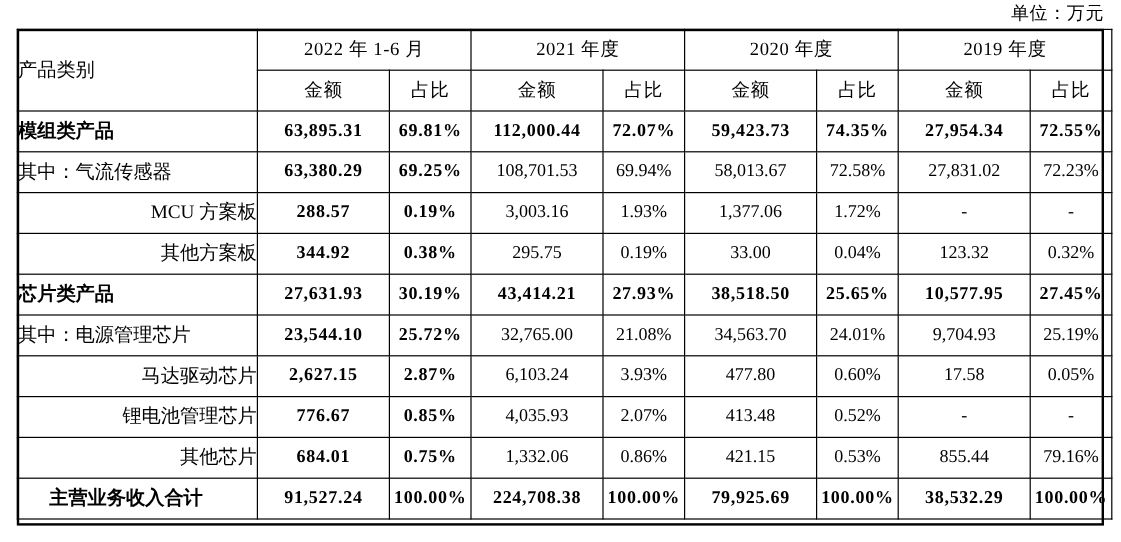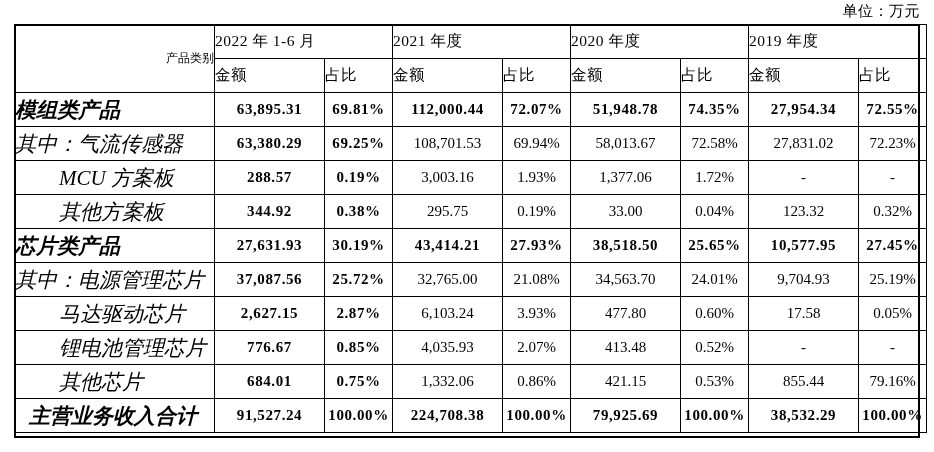--- a/index.html
+++ b/index.html
@@ -49,58 +49,58 @@
     position: absolute;
     top: 24px;
     left: 14px;
     width: 906px;
     height: 414px;
     border: 2px solid #000000;
     box-sizing: border-box;
     pointer-events: none;
   }
   .hdr {
-    text-align: left;
+    text-align: center;
     font-weight: bold;
     font-size: 15.5px;
     letter-spacing: 0.5px;
   }
   .cat-cell {
-    text-align: right;
-    font-weight: bold;
-    font-size: 12px;
+    text-align: left;
+    font-weight: bold;
+    font-size: 16px;
   }
   .label {
     padding-left: 10px;
-    font-size: 21px;
+    font-size: 16px;
     white-space: nowrap;
-    font-style: italic;
   }
   .label.bold {
     font-weight: bold;
   }
   .label.indent2 {
     padding-left: 44px;
+    text-align: right;
   }
   .num {
     text-align: center;
     font-size: 15px;
     font-family: "Liberation Serif", serif;
     white-space: nowrap;
   }
   .num.bold {
     font-weight: bold;
     letter-spacing: 0.6px;
   }
   .totalrow td {
     font-weight: bold;
   }
   .totalrow .label {
     font-weight: bold;
-    padding-left: 14px;
+    padding-left: 26px;
   }
   col.c-cat { width: 200px; }
   col.c-amt { width: 110px; }
   col.c-pct { width: 68px; }
 </style>
 </head>
 <body>
 
 <div class="page">
 
@@ -137,21 +137,21 @@
         <td class="hdr">占比</td>
       </tr>
     </thead>
     <tbody id="table-body">
         <tr>
           <td class="label bold">模组类产品</td>
           <td class="num bold">63,895.31</td>
           <td class="num bold">69.81%</td>
           <td class="num bold">112,000.44</td>
           <td class="num bold">72.07%</td>
-          <td class="num bold">51,948.78</td>
+          <td class="num bold">59,423.73</td>
           <td class="num bold">74.35%</td>
           <td class="num bold">27,954.34</td>
           <td class="num bold">72.55%</td>
         </tr>
         <tr>
           <td class="label">其中：气流传感器</td>
           <td class="num bold">63,380.29</td>
           <td class="num bold">69.25%</td>
           <td class="num">108,701.53</td>
           <td class="num">69.94%</td>
@@ -188,21 +188,21 @@
           <td class="num bold">30.19%</td>
           <td class="num bold">43,414.21</td>
           <td class="num bold">27.93%</td>
           <td class="num bold">38,518.50</td>
           <td class="num bold">25.65%</td>
           <td class="num bold">10,577.95</td>
           <td class="num bold">27.45%</td>
         </tr>
         <tr>
           <td class="label">其中：电源管理芯片</td>
-          <td class="num bold">37,087.56</td>
+          <td class="num bold">23,544.10</td>
           <td class="num bold">25.72%</td>
           <td class="num">32,765.00</td>
           <td class="num">21.08%</td>
           <td class="num">34,563.70</td>
           <td class="num">24.01%</td>
           <td class="num">9,704.93</td>
           <td class="num">25.19%</td>
         </tr>
         <tr>
           <td class="label indent2">马达驱动芯片</td>

